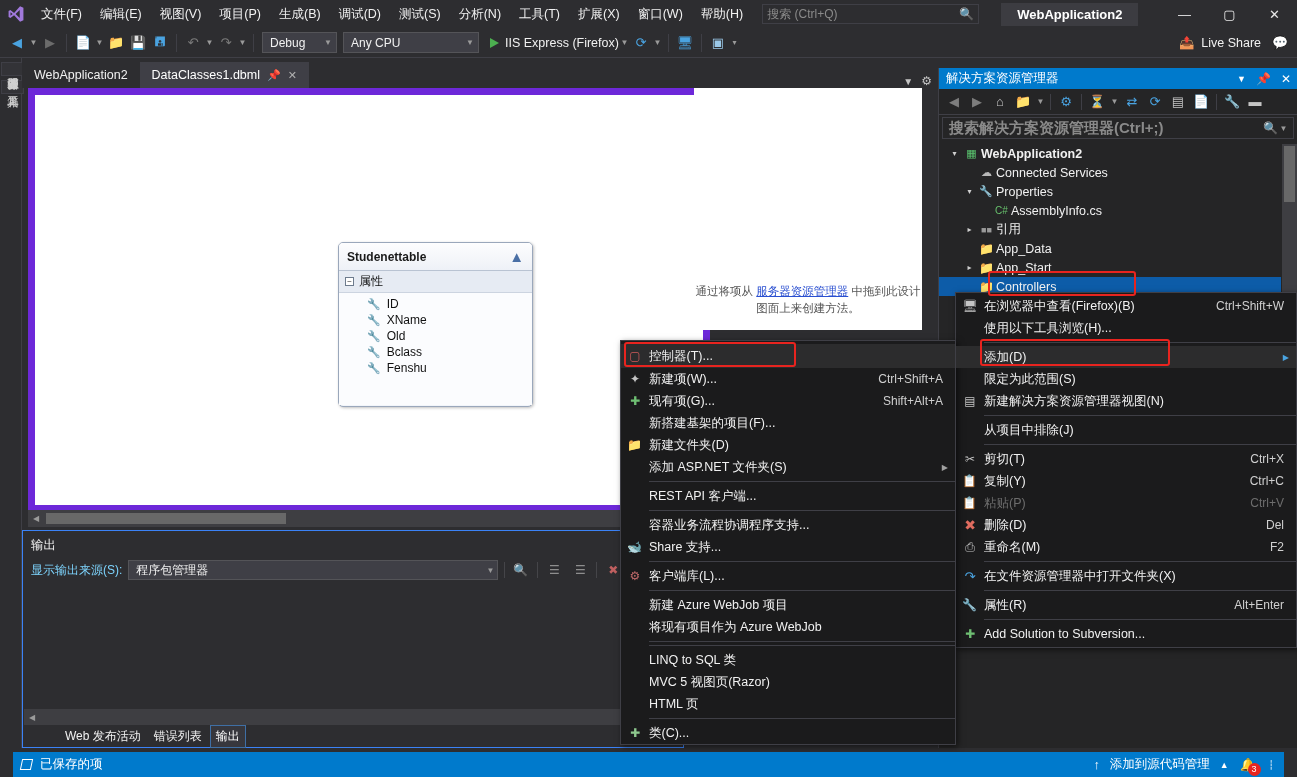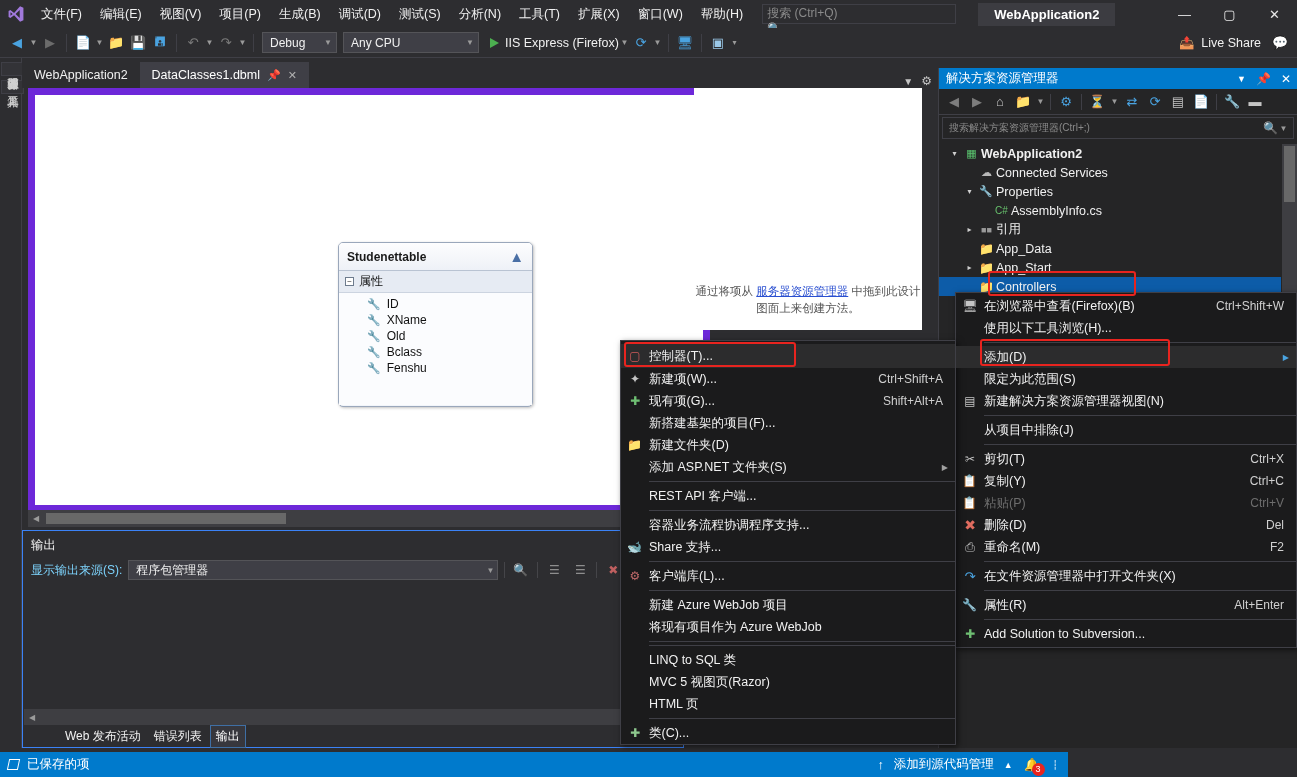--- a/index.html
+++ b/index.html
@@ -19,23 +19,23 @@
     background: #2d2d30; display: flex; align-items: center;
   }
   .vs-logo {
     width: 32px; height: 28px; display: flex; align-items: center; justify-content: center;
   }
   .menu-item {
     padding: 0 9px; height: 28px; line-height: 28px; font-size: 12.5px; color: #f1f1f1;
     white-space: nowrap; cursor: default;
   }
   .search-box {
-    margin-left: 10px; width: 194px; height: 20px; background: #2d2d30;
-    border: 1px solid #3f3f46; display: flex; 
-    padding: 0 4px; position: relative; flex-direction: column;
+    margin-left: 10px; width: 217px; height: 20px; background: #2d2d30;
+    border: 1px solid #3f3f46; display: flex; align-items: center;
+    padding: 0 4px; position: relative;
   }
   .search-box .ph { color: #8a8a8a; font-size: 12px; flex: 1; }
   .search-box .mag { color: #c8c8c8; font-size: 12px; }
   .app-title {
     margin-left: 22px; font-weight: bold; font-size: 13px; color: #ffffff;
     background: #3c3c41; padding: 4px 16px;
   }
   .wbtns { margin-left: auto; display: flex; height: 28px; }
   .wbtn { width: 45px; height: 28px; display: flex; align-items: center; justify-content: center;
           color: #e8e8e8; font-size: 13px; }
@@ -177,21 +177,21 @@
     border-bottom:1px solid #3f3f46;
   }
   .se-ico{width:22px;height:22px;display:flex;align-items:center;justify-content:center;
           color:#c5c5c5;font-size:13px;}
   .se-ico.blue{color:#4aa3e0;}
   .se-sep{width:1px;height:16px;background:#3f3f46;margin:0 3px;}
   .se-search {
     height:22px; margin: 2px 3px; background:#252526; border:1px solid #3f3f46;
     display:flex;align-items:center;padding:0 4px 0 6px;
   }
-  .se-search .ph{flex:1;font-size:10px;color:#8a8a8a;}
+  .se-search .ph{flex:1;font-size:15px;color:#8a8a8a;font-weight:bold;}
   .se-search .mag{color:#c8c8c8;font-size:12px;}
   .se-tree { position:absolute; left:0; top:76px; width:342px; }
   .trow {
     height:19px; display:flex; align-items:center; font-size:12.5px; color:#f1f1f1;
     white-space:nowrap; padding-right:4px;
   }
   .trow.sel { background:#0d5ca8; }
   .trow.root { font-weight:bold; }
   .tw { width:15px; text-align:center; color:#d0d0d0; font-size:8px; }
   .ticon { width:19px; text-align:center; font-size:11px; }
@@ -227,21 +227,21 @@
     background:#1b1b1c; border:1px solid #3f3f46; padding: 3px 0 0 0;
     box-shadow: 2px 2px 6px rgba(0,0,0,.55);
   }
   .submenu .gut { position:absolute; left:0; top:0; bottom:0; width:28px; background:#1b1b1c; }
 
   
   .redbox { position:absolute; border:2px solid #e8241f; border-radius:3px; pointer-events:none; z-index:20; }
 
   
   .statusbar {
-    position:absolute; left:0; bottom:0; width:1068px; height:25px; background:#007acc;
+    position:absolute; left:13px; bottom:0; width:1271px; height:25px; background:#007acc;
     display:flex; align-items:center; color:#ffffff; font-size:12.5px;
   }
   .statusbar .ready { display:flex; align-items:center; gap:8px; padding-left:8px;}
   .sb-sq{width:11px;height:11px;border:1.5px solid #ffffff; transform: skewX(-12deg);}
   .statusbar .right { margin-left:auto; display:flex; align-items:center; gap:10px; padding-right:10px;}
   .badge {
     position:relative; width:20px;height:18px; display:flex;align-items:center;justify-content:center;
   }
   .badge .cnt{
     position:absolute; right:-2px; bottom:-2px; background:#e8241f; color:#fff;

